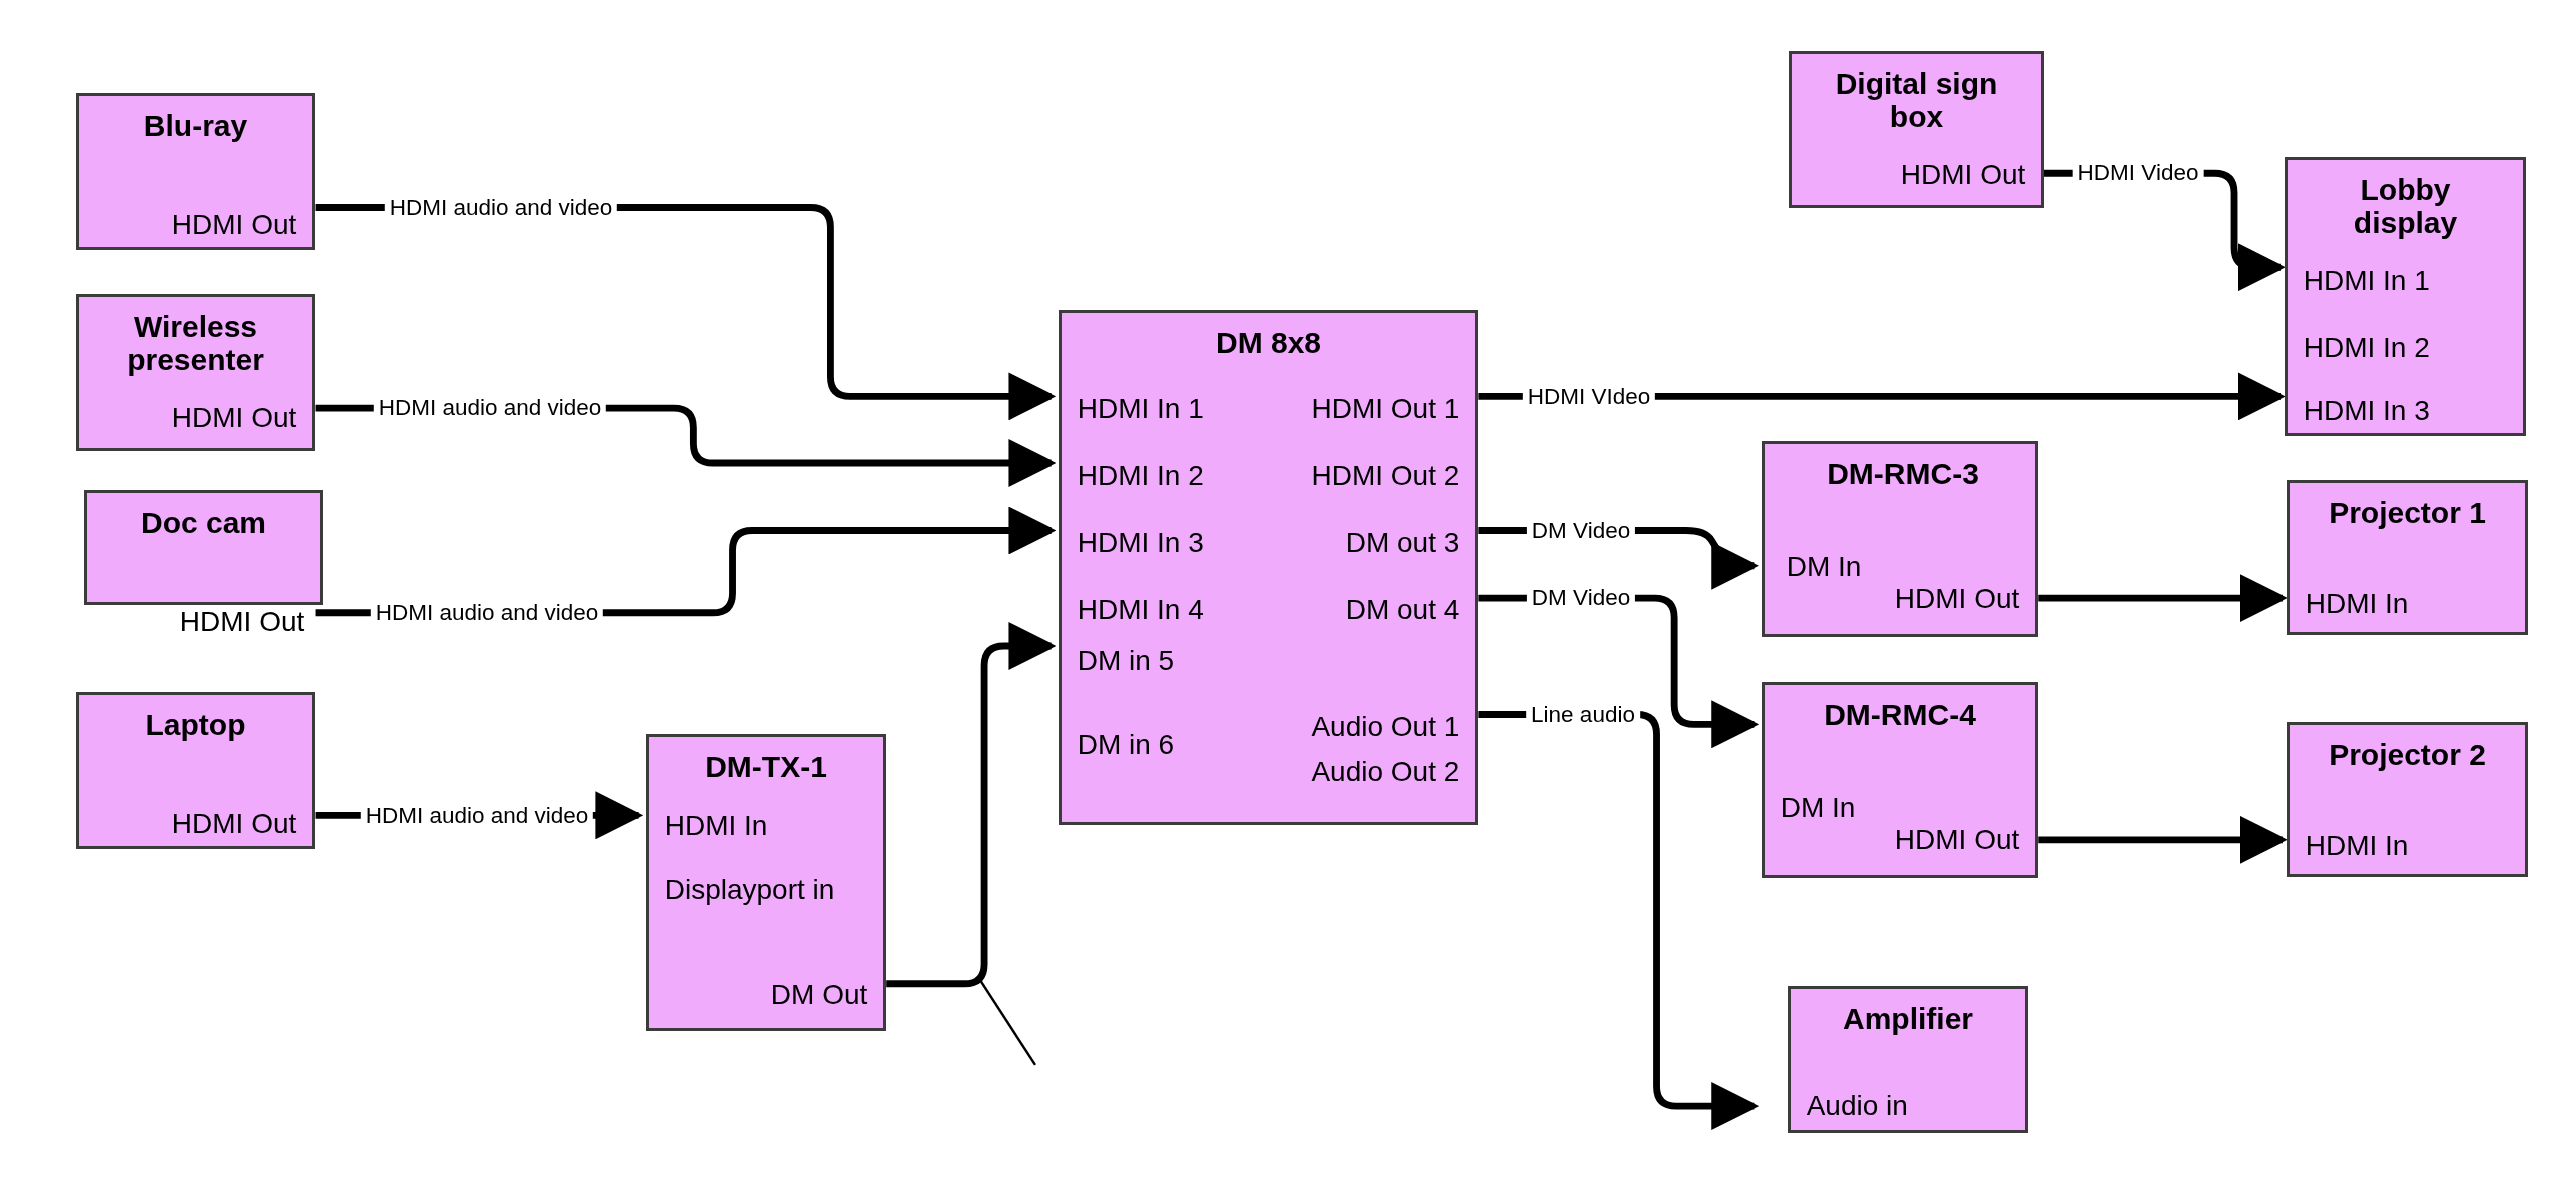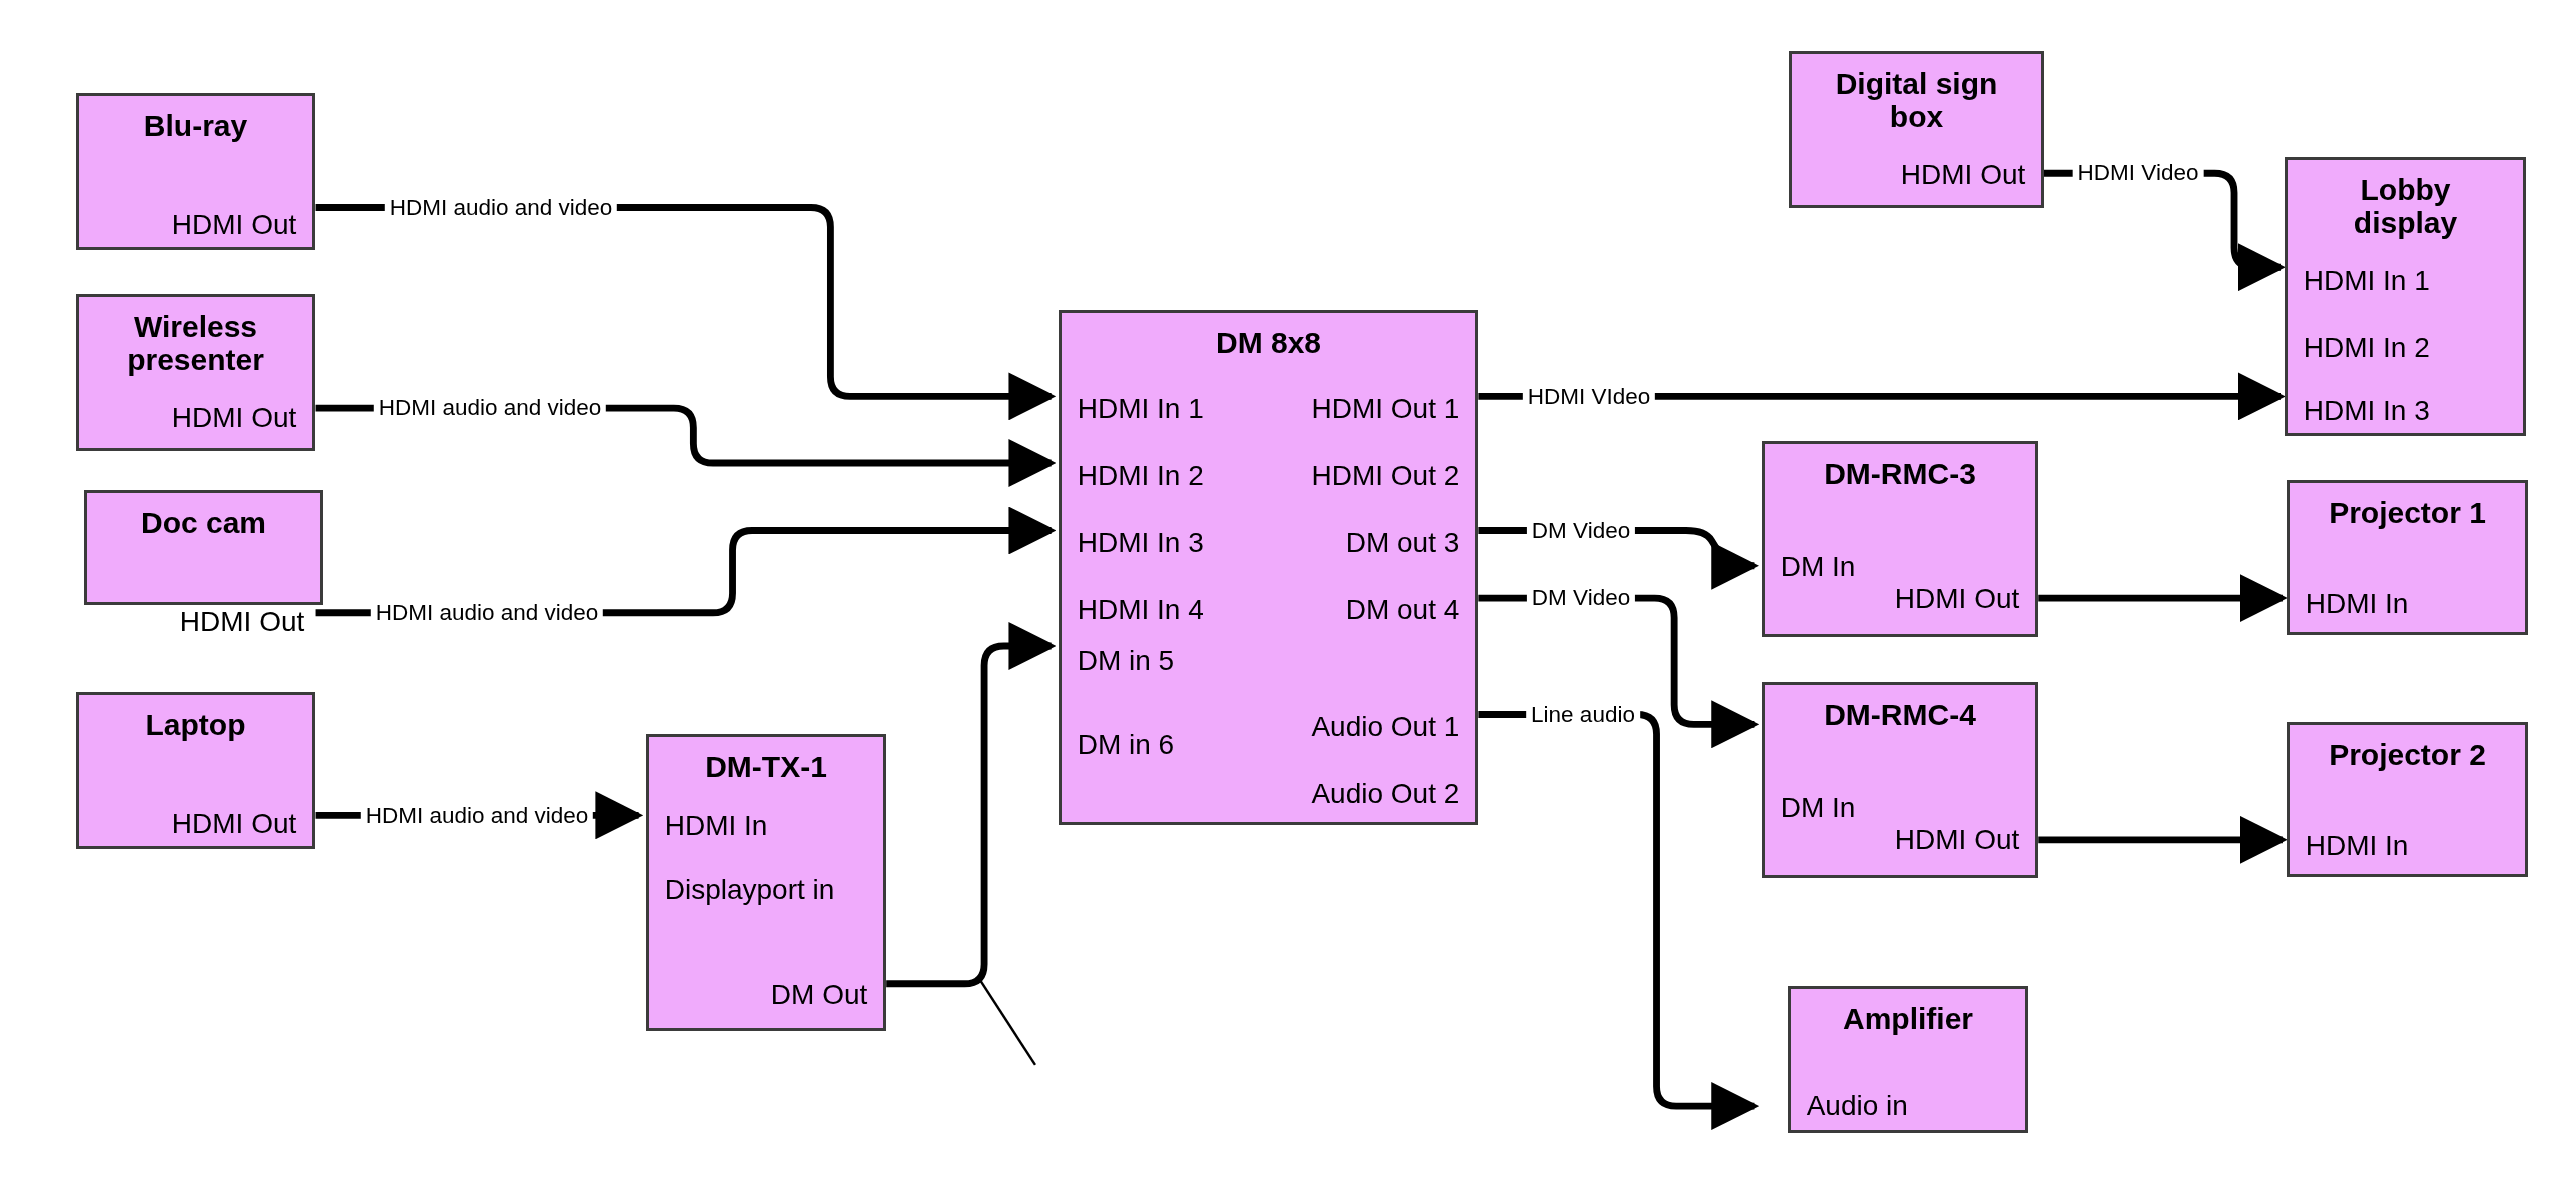--- a/index.html
+++ b/index.html
@@ -168,21 +168,21 @@
       <div class="port left" style="top:170px;">HDMI In 3</div>
       <div class="port left" style="top:237px;">HDMI In 4</div>
       <div class="port left" style="top:288px;">DM in 5</div>
       <div class="port left" style="top:372px;">DM in 6</div>
 
       <div class="port right" style="top:36px;">HDMI Out 1</div>
       <div class="port right" style="top:103px;">HDMI Out 2</div>
       <div class="port right" style="top:170px;">DM out 3</div>
       <div class="port right" style="top:237px;">DM out 4</div>
       <div class="port right" style="top:354px;">Audio Out 1</div>
-      <div class="port right" style="top:421px;">Audio Out 2</div>
+      <div class="port right" style="top:399px;">Audio Out 2</div>
     </div>
   </div>
 
   <div class="node" style="left:1789px; top:51px; width:255px; height:157px;">
     <div class="node-title">
       <div>Digital sign</div>
       <div>box</div>
     </div>
     <div class="ports">
       <div class="port right" style="top:27.4px;">HDMI Out</div>
@@ -194,21 +194,21 @@
       <div>Lobby</div>
       <div>display</div>
     </div>
     <div class="ports">
       <div class="port left" style="top:27.4px;">HDMI In 1</div>
       <div class="port left" style="top:94px;">HDMI In 2</div>
       <div class="port left" style="top:157px;">HDMI In 3</div>
     </div>
   </div>
 
-  <div class="node" style="left:1762px; top:441px; width:276px; height:196px;">
+  <div class="node" style="left:1762px; top:441px; width:276px; height:196px;padding-left:6px;">
     <div class="node-title">DM-RMC-3</div>
     <div class="ports">
       <div class="port left" style="top:63px;">DM In</div>
       <div class="port right" style="top:95px;">HDMI Out</div>
     </div>
   </div>
 
   <div class="node" style="left:1762px; top:682px; width:276px; height:196px;justify-content:space-between;">
     <div class="node-title">DM-RMC-4</div>
     <div class="ports">

